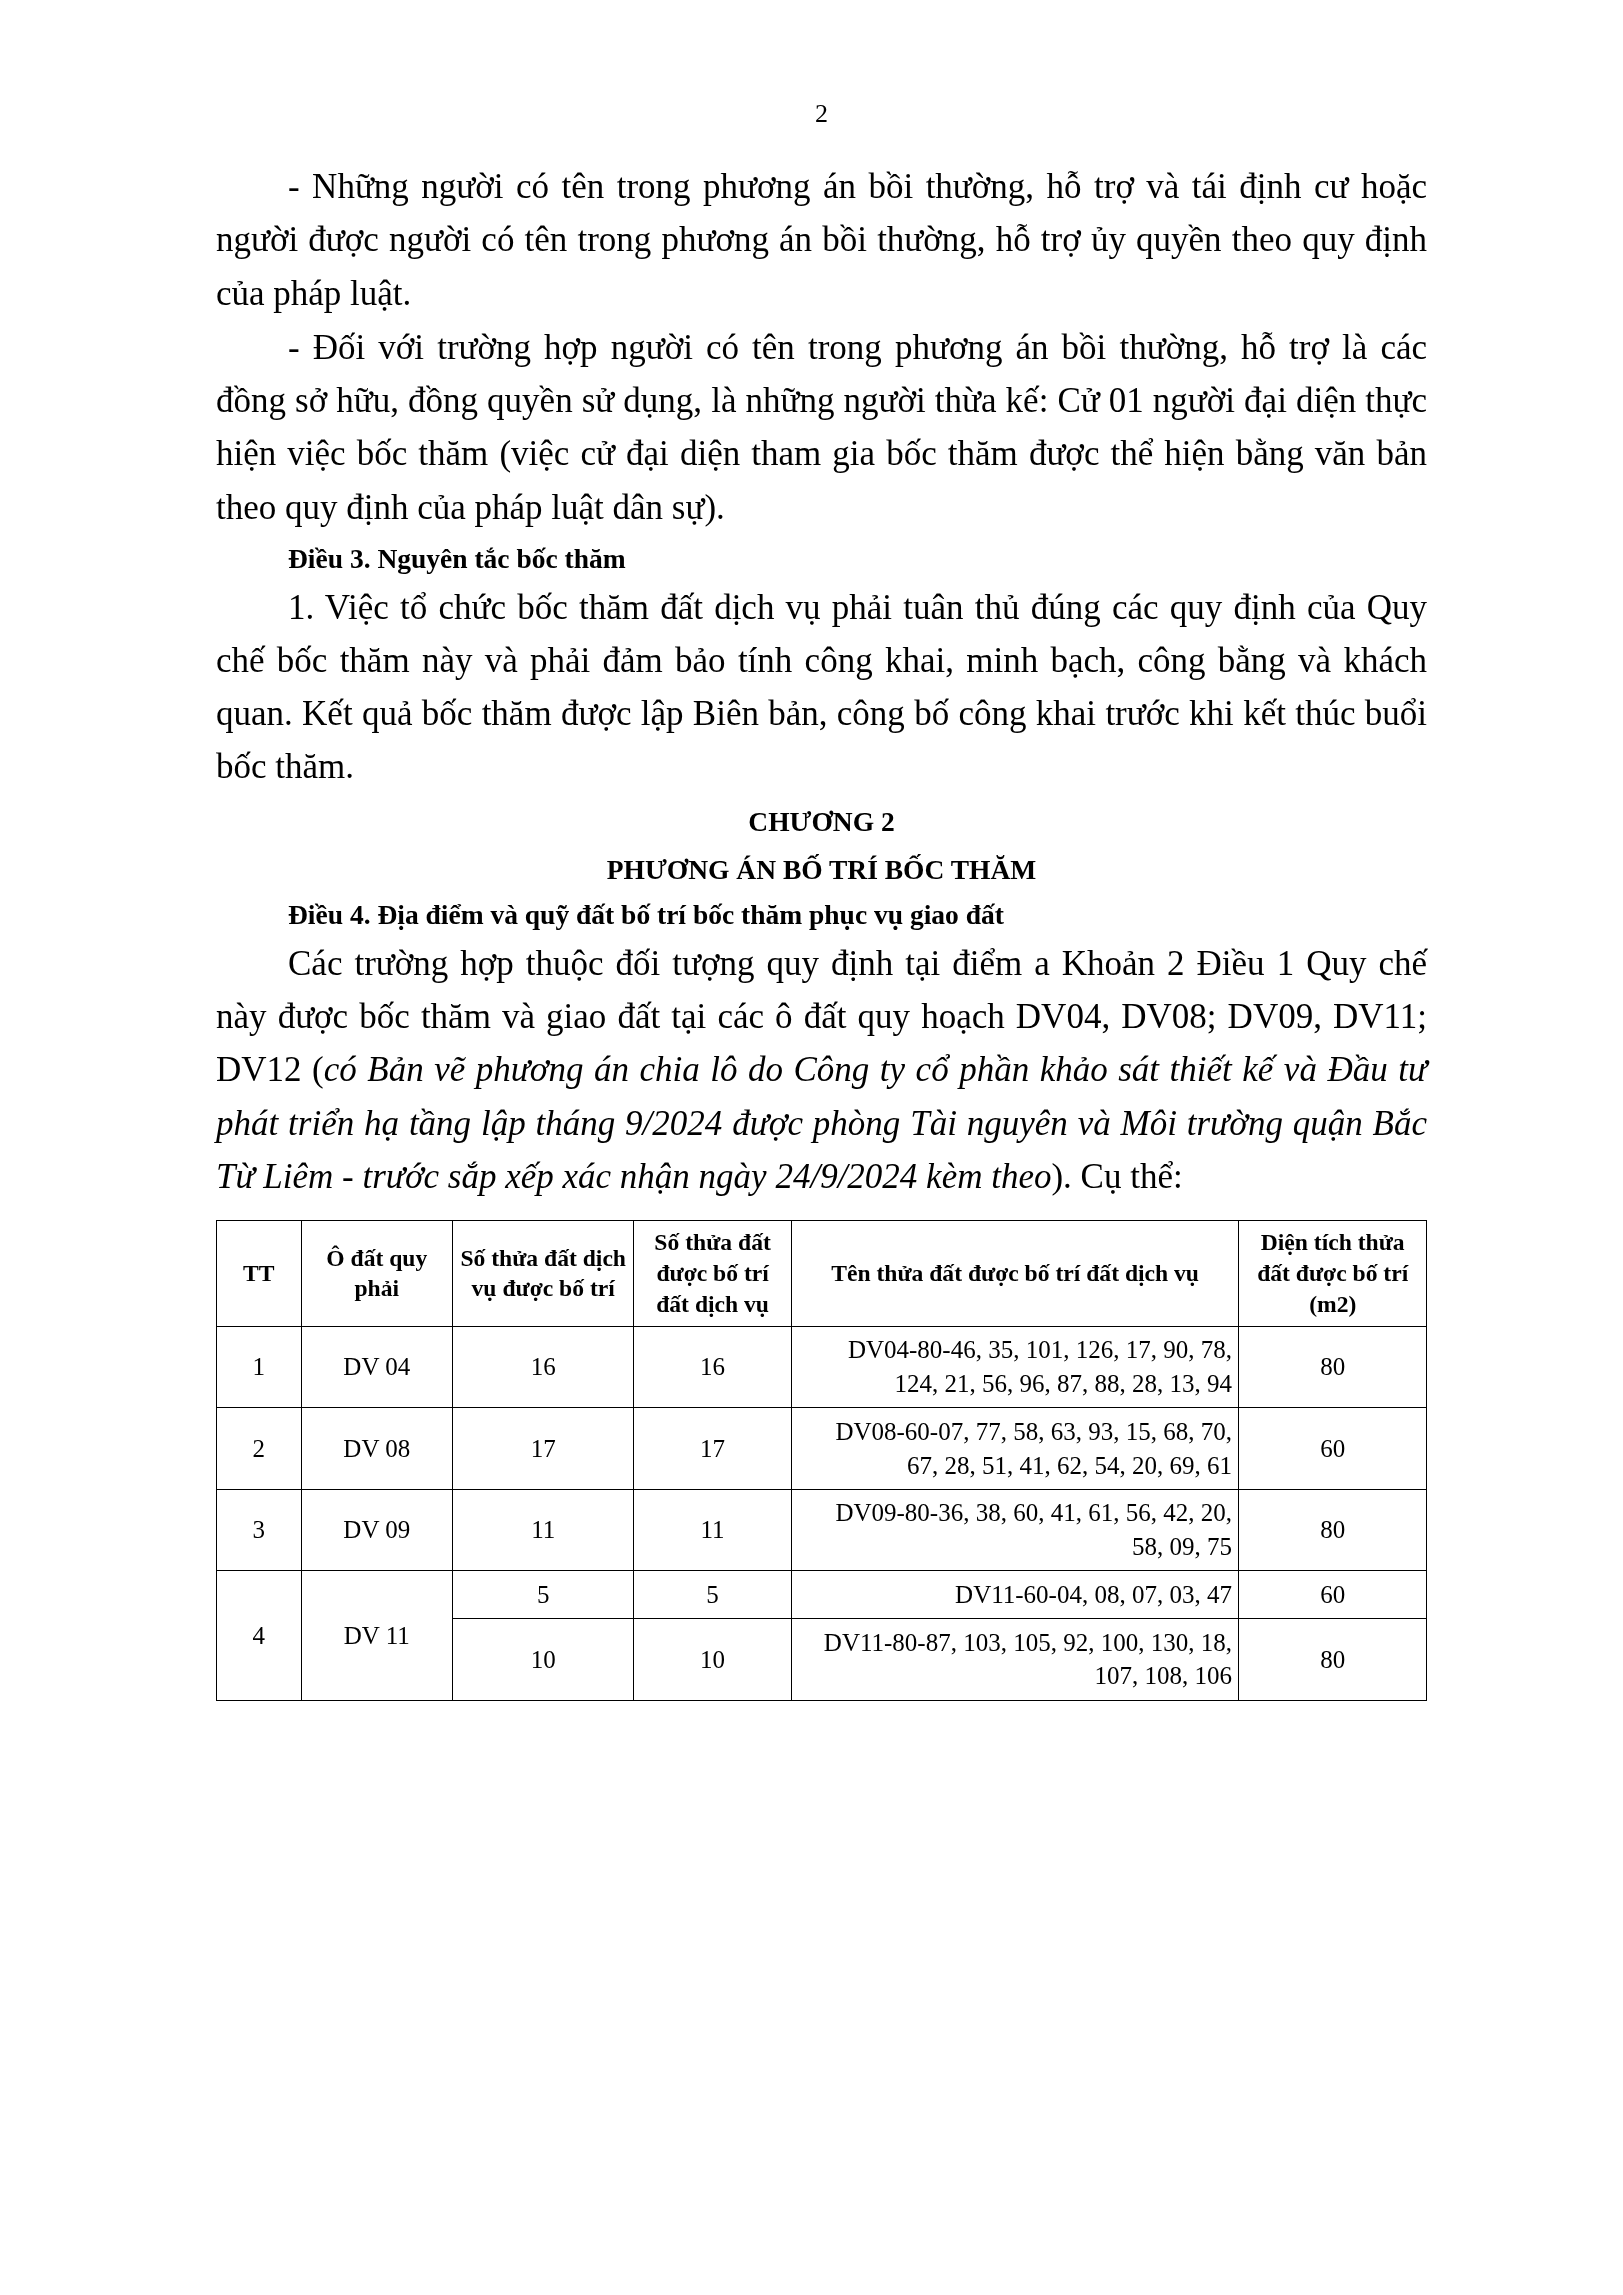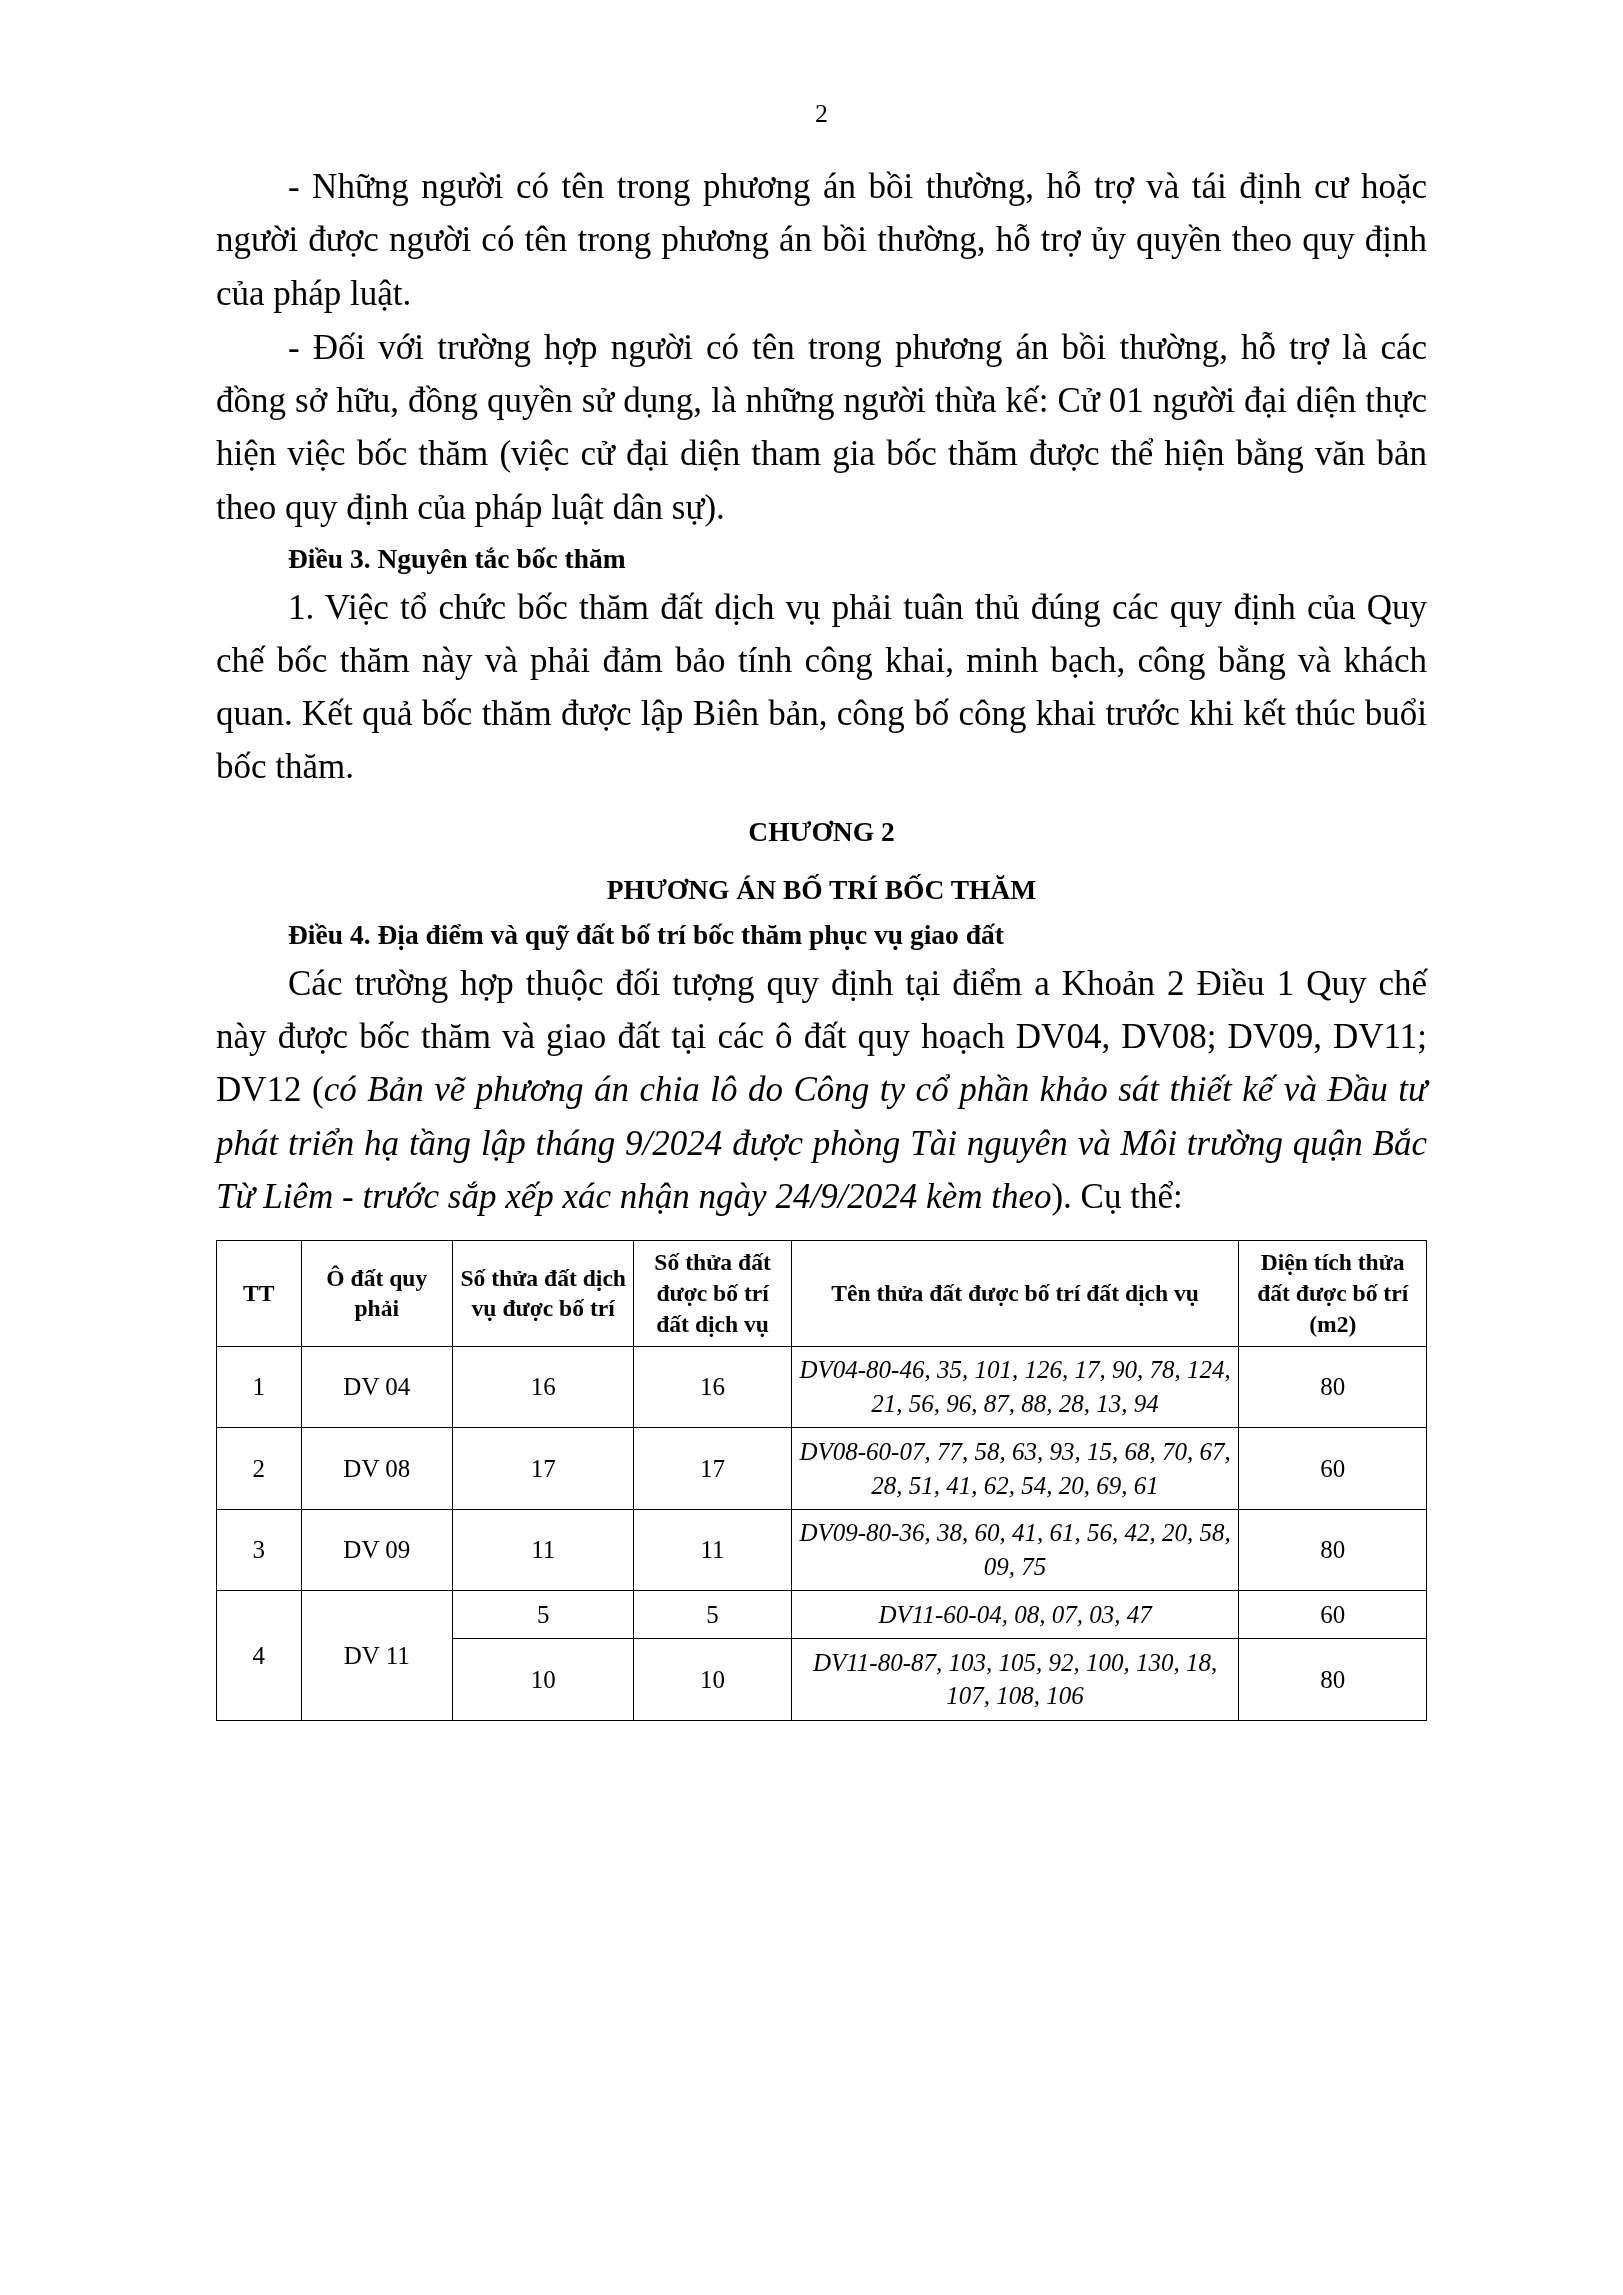--- a/index.html
+++ b/index.html
@@ -39,21 +39,21 @@
     font-size: 27.5px;
     line-height: 1.52;
     margin: 3.9px 0 1.3px 0;
     text-indent: 72px;
   }
   .center-bold {
     font-weight: bold;
     font-size: 27.5px;
     line-height: 1.5;
     text-align: center;
-    margin: 17px 0 0 0;
+    margin: 7px 0 0 0;
     text-indent: 0;
   }
   .italic {
     font-style: italic;
   }
   table.lots {
     width: 100%;
     border-collapse: collapse;
     margin-top: 17px;
     font-size: 25px;
@@ -65,21 +65,21 @@
     vertical-align: middle;
     line-height: 1.35;
   }
   table.lots th {
     font-weight: bold;
     text-align: center;
     font-size: 23.6px;
     line-height: 1.3;
   }
   td.c { text-align: center; }
-  td.l { text-align: center; padding-left: 10.5px; font-style: italic; }
+  td.l { text-align: right; padding-left: 10.5px; }
   col.c1 { width: 7%; }
   col.c2 { width: 12.5%; }
   col.c3 { width: 15%; }
   col.c4 { width: 13%; }
   col.c5 { width: 37%; }
   col.c6 { width: 15.5%; }
 </style>
 </head>
 <body>
 

